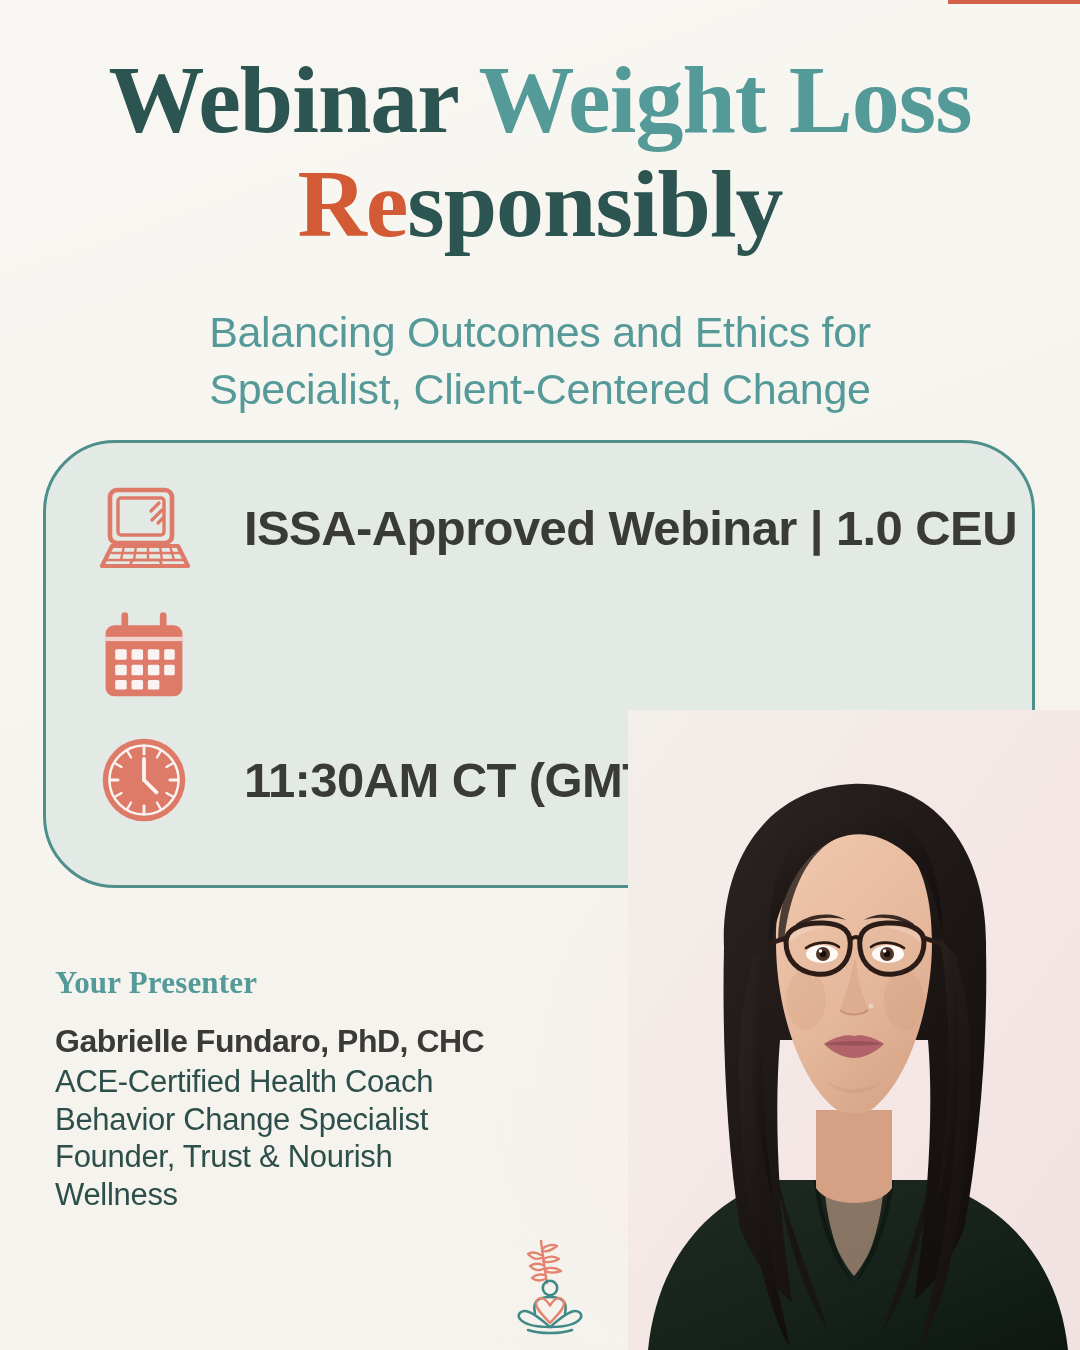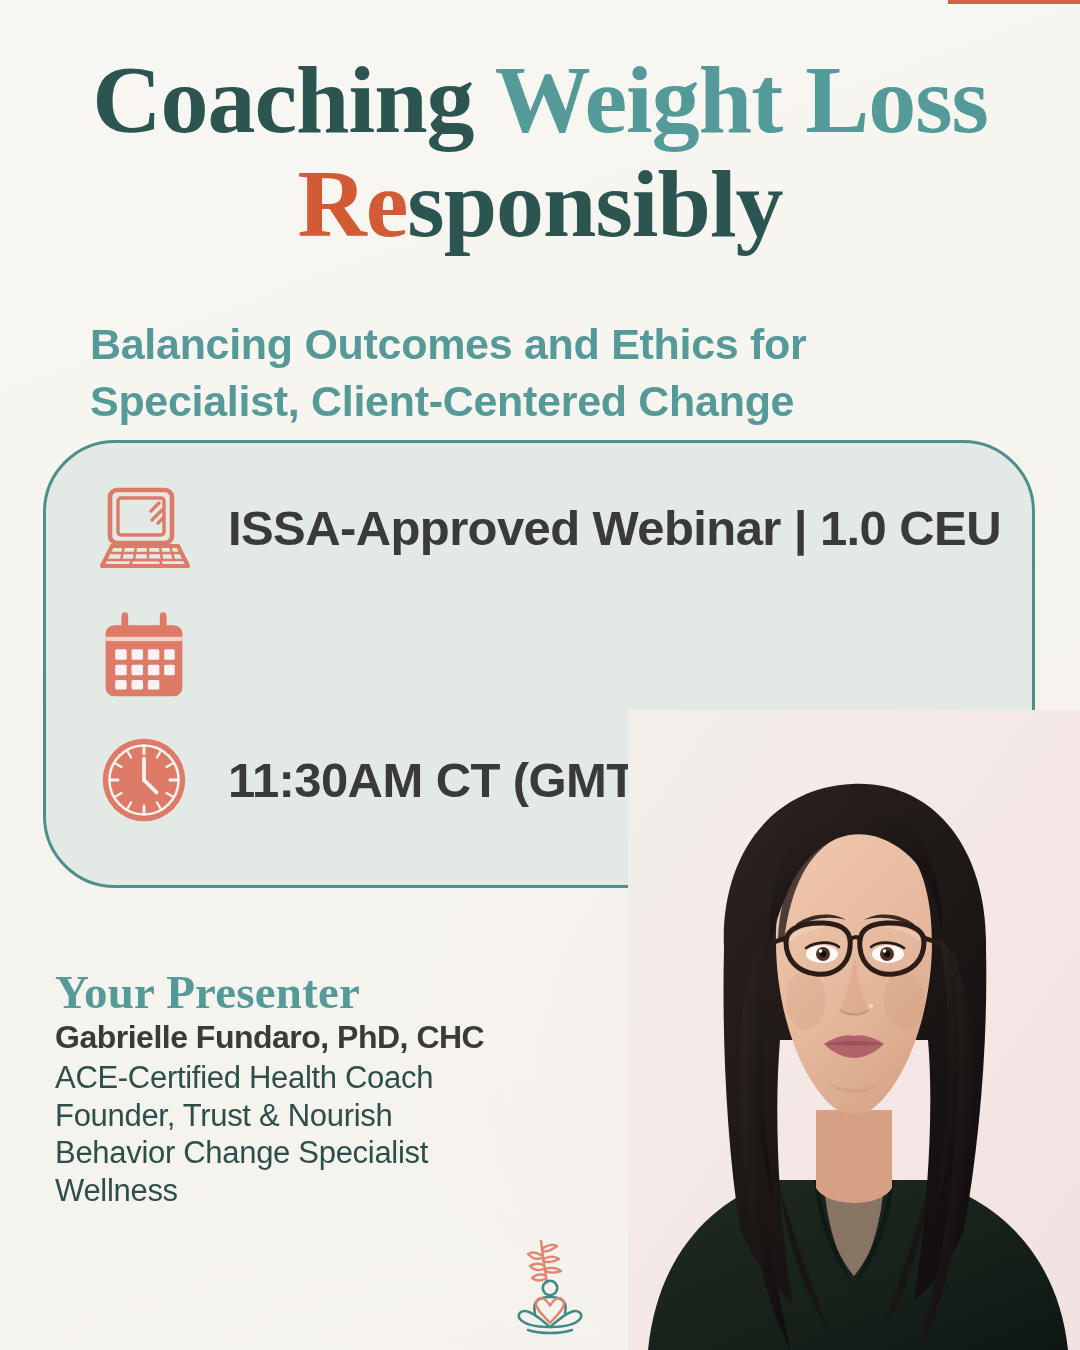--- a/index.html
+++ b/index.html
@@ -47,43 +47,43 @@
     letter-spacing:-1px;
   }
   .h-dark  { color:#2C5450; }
   .h-teal  { color:#549A99;text-align:center; }
   .h-orange{ color:#D25A35; }
 
   
   .subtitle {
     position:absolute;
     top:304px; left:90px; right:90px;
+    text-align:center;
     color:#559A99;
-    font-weight:bold;
+    font-weight:normal;
     font-size:43px;
     line-height:1.32;
     letter-spacing:-0.3px;
-    margin-top:12px;
   }
 
   
   .info-card {
     position:absolute;
     left:43px; top:440px;
     width:992px; height:448px;
     background:#E3EAE5;
     border:3px solid #4E8F8C;
     border-radius:72px;
   }
   .info-row {
     position:absolute;
     left:48px;
     display:flex;
     align-items:center;
-    gap:34px;
+    gap:50px;
     height:110px;
   }
   .row-1 { top:30px; }
   .row-2 { top:158px; }
   .row-3 { top:282px; }
 
   .info-icon {
     width:100px; height:100px;
     flex:0 0 100px;
     display:flex; align-items:center; justify-content:center;
@@ -98,24 +98,24 @@
 
   
   .presenter {
     position:absolute;
     left:55px; top:965px;
     width:620px;
   }
   .presenter-heading {
     font-family:"Liberation Serif", serif;
     font-weight:bold;
-    font-size:47px;
+    font-size:31px;
     color:#549A99;
     letter-spacing:0.2px;
-    margin-bottom:0;
+    margin-bottom:22px;
   }
   .presenter-name {
     font-weight:bold;
     font-size:32px;
     color:#3A3A38;
     letter-spacing:-0.5px;
     line-height:1.18;
     margin-bottom:2px;
   }
   .presenter-cred {
@@ -142,21 +142,21 @@
   .portrait svg { display:block; width:100%; height:100%; }
 </style>
 </head>
 <body>
 
 <div class="poster">
 
   <div class="top-rule"></div>
 
   <h1 class="headline">
-    <span class="h-dark">Coaching </span><span class="h-teal">Weight Loss</span><br>
+    <span class="h-dark">Webinar </span><span class="h-teal">Weight Loss</span><br>
     <span class="h-orange">Re</span><span class="h-dark">sponsibly</span>
   </h1>
 
   <h2 class="subtitle">
     <span>Balancing Outcomes and Ethics for</span><br>
     <span>Specialist, Client-Centered Change</span>
   </h2>
 
   <div class="info-card">
 
@@ -236,22 +236,22 @@
         </svg>
       </span>
       <span class="info-text">11:30AM CT (GMT-5)</span>
     </div>
   </div>
 
   <div class="presenter">
     <div class="presenter-heading">Your Presenter</div>
     <div class="presenter-name">Gabrielle Fundaro, PhD, CHC</div>
     <div class="presenter-cred">ACE-Certified Health Coach</div>
+    <div class="presenter-cred">Behavior Change Specialist</div>
     <div class="presenter-cred">Founder, Trust &amp; Nourish</div>
-    <div class="presenter-cred">Behavior Change Specialist</div>
     <div class="presenter-cred">Wellness</div>
   </div>
 
   <div class="brand-logo">
     <svg viewBox="0 0 110 112" width="110" height="112" fill="none" stroke-linecap="round" stroke-linejoin="round">
 
       <g stroke="#E4836F" stroke-width="2.4" fill="none">
         <path d="M52 48 C50 36 48 22 46 6"></path>
         <path d="M47 14 C52 10 58 9 62 11 C57 15 51 17 47 16"></path>
         <path d="M48 24 C54 21 60 21 64 24 C58 27 52 28 48 26"></path>

